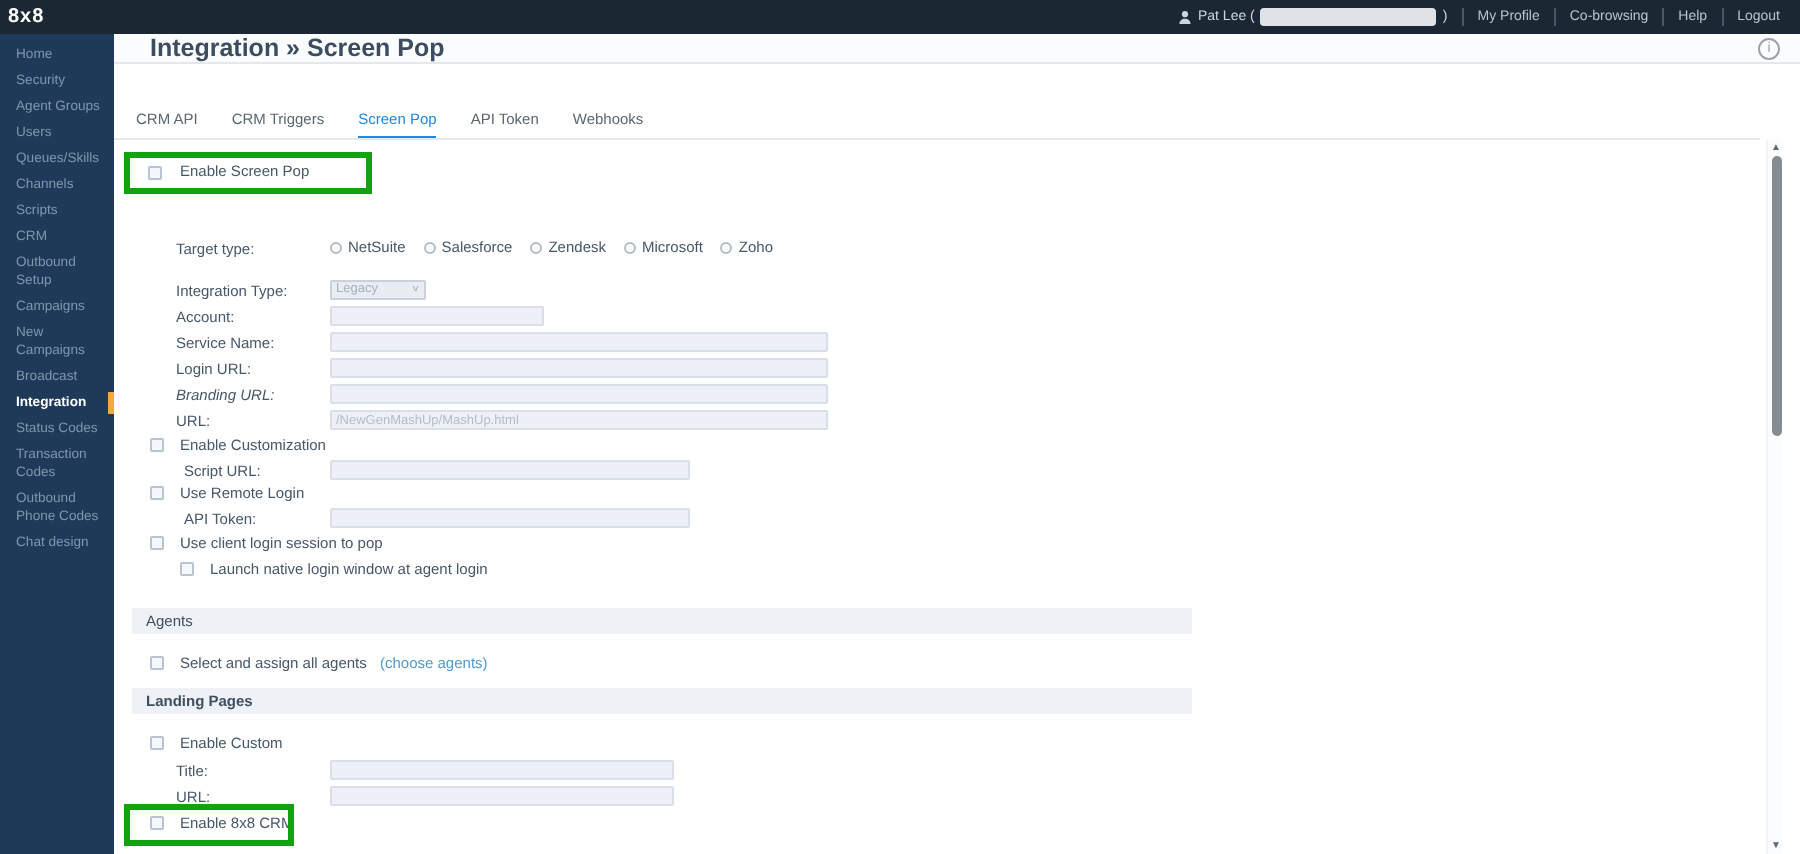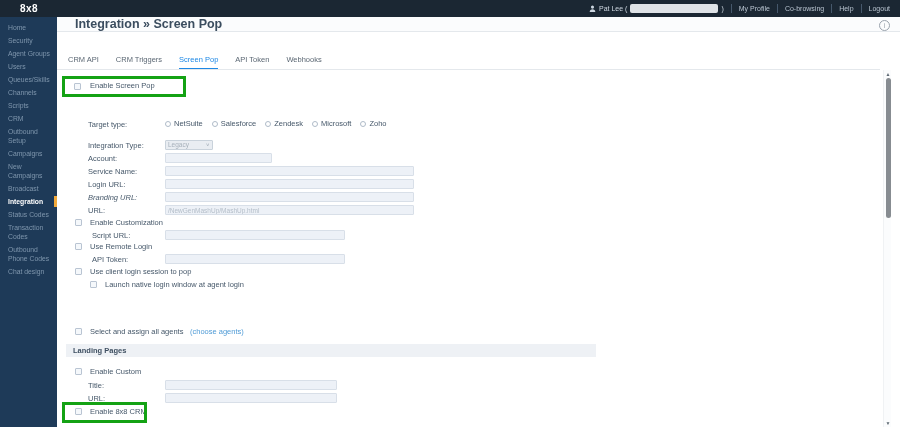--- a/index.html
+++ b/index.html
@@ -2,41 +2,41 @@
 <html><head>
 <meta charset="utf-8">
 <style>
   html,body{margin:0;padding:0;width:900px;height:427px;overflow:hidden;
     font-family:"Liberation Sans",sans-serif;background:#fff;}
   *{box-sizing:border-box;}
 
   
   .topbar{position:absolute;left:0;top:0;width:900px;height:17px;background:#1b2733;
     display:flex;align-items:center;justify-content:space-between;z-index:10;}
-  .logo{color:#fff;font-weight:bold;font-size:10px;padding-left:20px;letter-spacing:.5px;}
+  .logo{color:#fff;font-weight:bold;font-size:10px;padding-left:4px;letter-spacing:.5px;}
   .topbar-right{display:flex;align-items:center;gap:7px;padding-right:10px;
     font-size:7px;color:#b9c4d0;}
   .user-wrap{display:flex;align-items:center;gap:3px;color:#cdd6e0;}
   .person-icon{width:7px;height:7px;display:inline-block;}
   .redacted{width:88px;height:9px;background:#dfe3e7;border-radius:2px;display:inline-block;}
   .tb-sep{width:1px;height:9px;background:#46586c;}
   .tb-link{cursor:pointer;white-space:nowrap;}
 
   
   .sidebar{position:absolute;left:0;top:17px;width:57px;height:410px;background:#1e3a58;z-index:9;}
   .sidebar ul{list-style:none;margin:0;padding:4px 0 0 0;}
   .sidebar li{position:relative;color:#7f96ad;font-size:6.8px;line-height:9px;
     padding:2px 4px 2px 8px;cursor:pointer;}
   .sidebar li.active{color:#fff;font-weight:bold;}
   .sidebar li.active::after{content:"";position:absolute;right:0;top:1px;bottom:1px;width:3px;
     background:#f2a93b;}
 
   
   .header{position:absolute;left:57px;top:17px;width:843px;height:15px;background:#fbfcfd;
-    border-bottom:1px solid #e4e8ec;display:flex;align-items:flex-end;justify-content:space-between;}
+    border-bottom:1px solid #e4e8ec;display:flex;align-items:center;justify-content:space-between;}
   .page-title{font-size:12.5px;font-weight:bold;color:#3b4d5f;padding-left:18px;}
   .info-icon{width:11px;height:11px;border:1px solid #9aa3ad;border-radius:50%;color:#9aa3ad;
     font-size:7px;line-height:9px;text-align:center;margin-right:10px;cursor:pointer;}
 
   
   .content{position:absolute;left:57px;top:40px;width:693px;height:387px;background:#fff;}
   .tabs{position:absolute;left:11px;top:15px;display:flex;gap:17px;font-size:7.5px;color:#5b6773;}
   .tab{padding-bottom:4px;cursor:pointer;white-space:nowrap;}
   .tab.active{color:#1e88e5;border-bottom:2px solid #1e88e5;}
   .tabs-rule{position:absolute;left:0;top:29px;width:823px;border-top:1px solid #e4e8ec;}
@@ -202,20 +202,21 @@
 
   <span class="lbl" style="left:35px;top:215px;">API Token:</span>
   <input class="inp" style="left: 108px; top: 214px; width: 180px;">
 
   <span class="cb" style="left:18px;top:228px;"></span>
   <span class="lbl" style="left:33px;top:227px;">Use client login session to pop</span>
 
   <span class="cb" style="left:33px;top:241px;"></span>
   <span class="lbl" style="left:48px;top:240px;">Launch native login window at agent login</span>
 
+  <div class="section-bar" style="top:264px;">Agents</div>
 
   <span class="cb" style="left:18px;top:288px;"></span>
   <span class="lbl" style="left:33px;top:287px;">Select and assign all agents</span>
   <span class="lbl link" style="left:133px;top:287px;">(choose agents)</span>
 
   <div class="section-bar" style="top:304px;font-weight:bold;">Landing Pages</div>
 
   <span class="cb" style="left:18px;top:328px;"></span>
   <span class="lbl" style="left:33px;top:327px;">Enable Custom</span>
 

